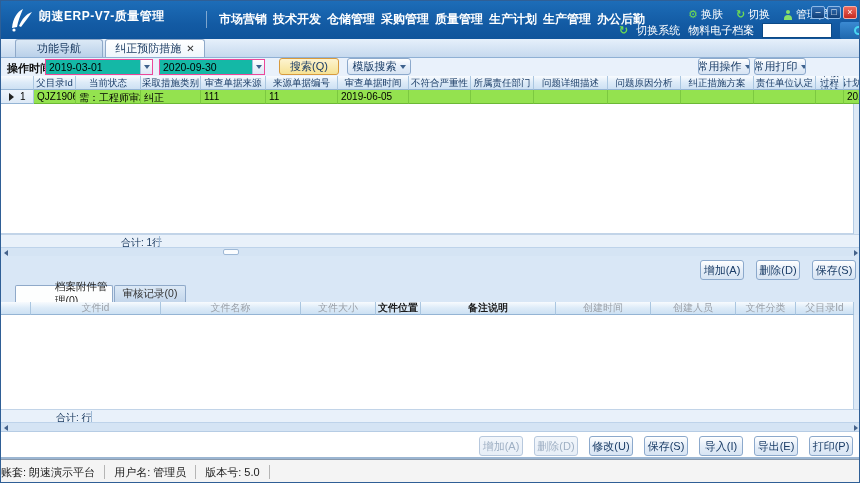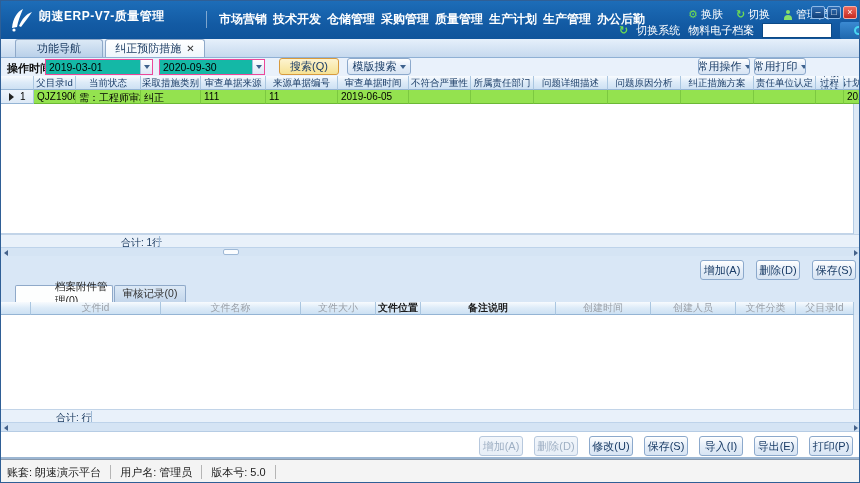--- a/index.html
+++ b/index.html
@@ -94,21 +94,21 @@
   .l5{width:135px}.l6{width:95px}.l7{width:85px}.l8{width:60px}.l9{width:58px}
   .lowbody { position:absolute; left:0; top:314px; width:860px; height:94px; background:#fff; }
   .bottomstrip { position:absolute; left:0; top:430px; width:860px; height:28px; background:#fff;
     border-top:1px solid #b6cce4; border-bottom:2px solid #9cb6d2; }
   .bottombtns { position:absolute; right:8px; top:4px; display:flex; gap:11px; }
   .bottombtns .btn { width:44px; height:20px; }
   .midbtns { position:absolute; right:5px; top:4px; display:flex; gap:12px; }
   .midbtns .btn { width:44px; height:20px; }
   
   .statusbar { position:absolute; left:0; top:458px; width:860px; height:25px; background:#f4f4f4; border-top:1px solid #8b9aac;
-    display:flex; align-items:center; padding-left:6px; }
+    display:flex; align-items:center; }
   .status-item { font-size:11px; color:#1c1c1c; padding:0 9px 0 0; margin-right:9px; border-right:1px solid #b5b5b5; height:14px; line-height:14px; white-space:nowrap; }
 </style>
 </head>
 <body>
 
 <div id="app">
 
   <div class="titlebar">
     <svg class="logo" viewBox="0 0 26 26">
       <path d="M4 22 C5 12, 9 6, 15 3 C12 10, 10 15, 9 21 Z" fill="#fff"></path>

